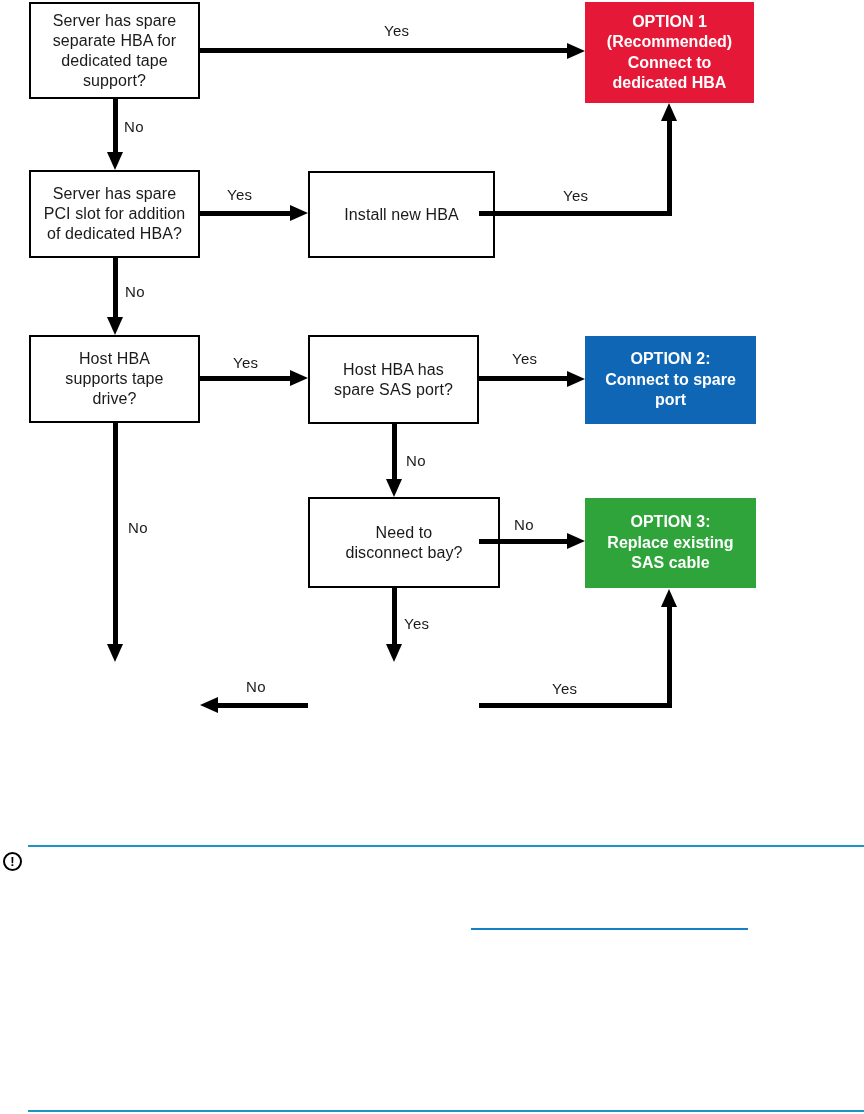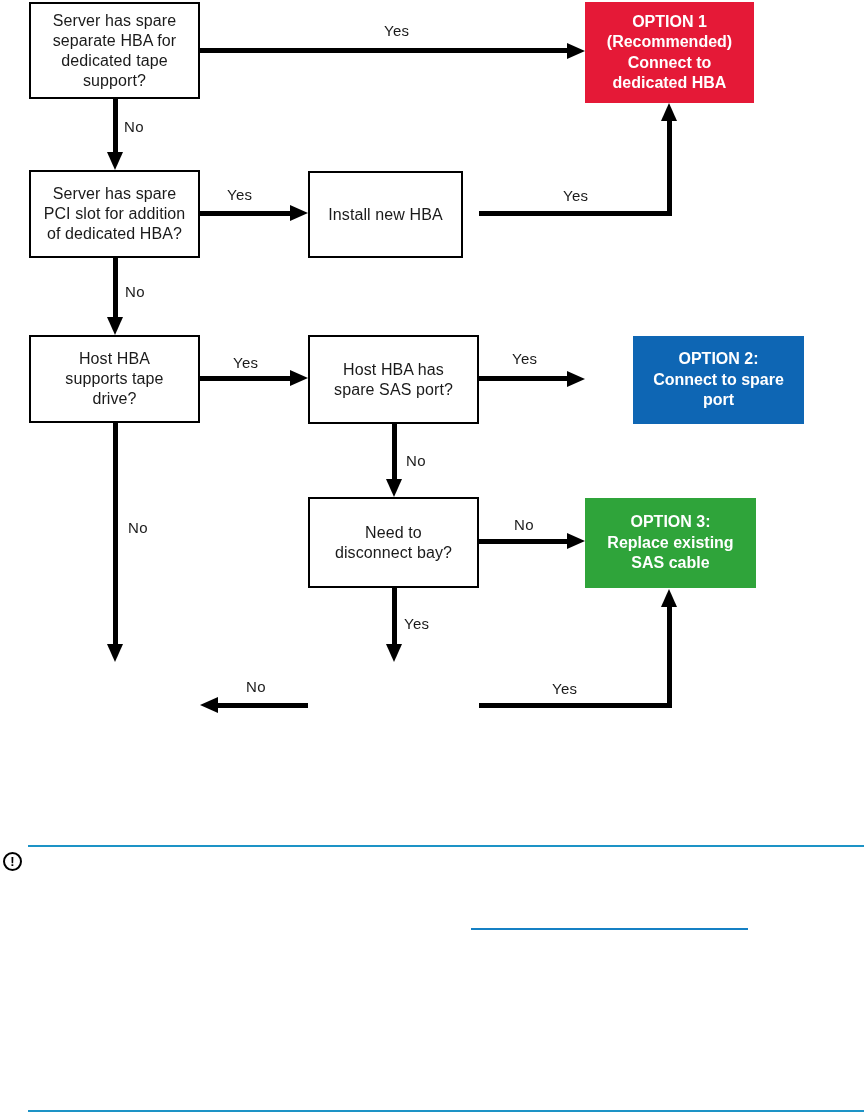--- a/index.html
+++ b/index.html
@@ -55,34 +55,34 @@
 
   <div class="fbox opt opt1" style="left:585px;top:2px;width:169px;height:101px;">OPTION 1
 (Recommended)
 Connect to
 dedicated HBA</div>
 
   <div class="fbox plain" style="left:29px;top:170px;width:171px;height:88px;">Server has spare
 PCI slot for addition
 of dedicated HBA?</div>
 
-  <div class="fbox plain" style="left:308px;top:171px;width:155px;height:87px;">Install new HBA</div>
+  <div class="fbox plain" style="left:308px;top:171px;width:187px;height:87px;">Install new HBA</div>
 
   <div class="fbox plain" style="left:308px;top:335px;width:171px;height:89px;">Host HBA has
 spare SAS port?</div>
 
   <div class="fbox plain" style="left:29px;top:335px;width:171px;height:88px;">Host HBA
 supports tape
 drive?</div>
 
-  <div class="fbox opt opt2" style="left:585px;top:336px;width:171px;height:88px;margin-left:48px;">OPTION 2:
+  <div class="fbox opt opt2" style="left:585px;top:336px;width:171px;height:88px;">OPTION 2:
 Connect to spare
 port</div>
 
-  <div class="fbox plain" style="left:308px;top:497px;width:171px;height:91px;">Need to
+  <div class="fbox plain" style="left:308px;top:497px;width:192px;height:91px;">Need to
 disconnect bay?</div>
 
   <div class="fbox opt opt3" style="left:585px;top:498px;width:171px;height:90px;">OPTION 3:
 Replace existing
 SAS cable</div>
 
 
 
   <div class="hl" style="left:200px;top:48px;width:370px;"></div>
   <div class="ah r" style="left:567px;top:43px;"></div>

